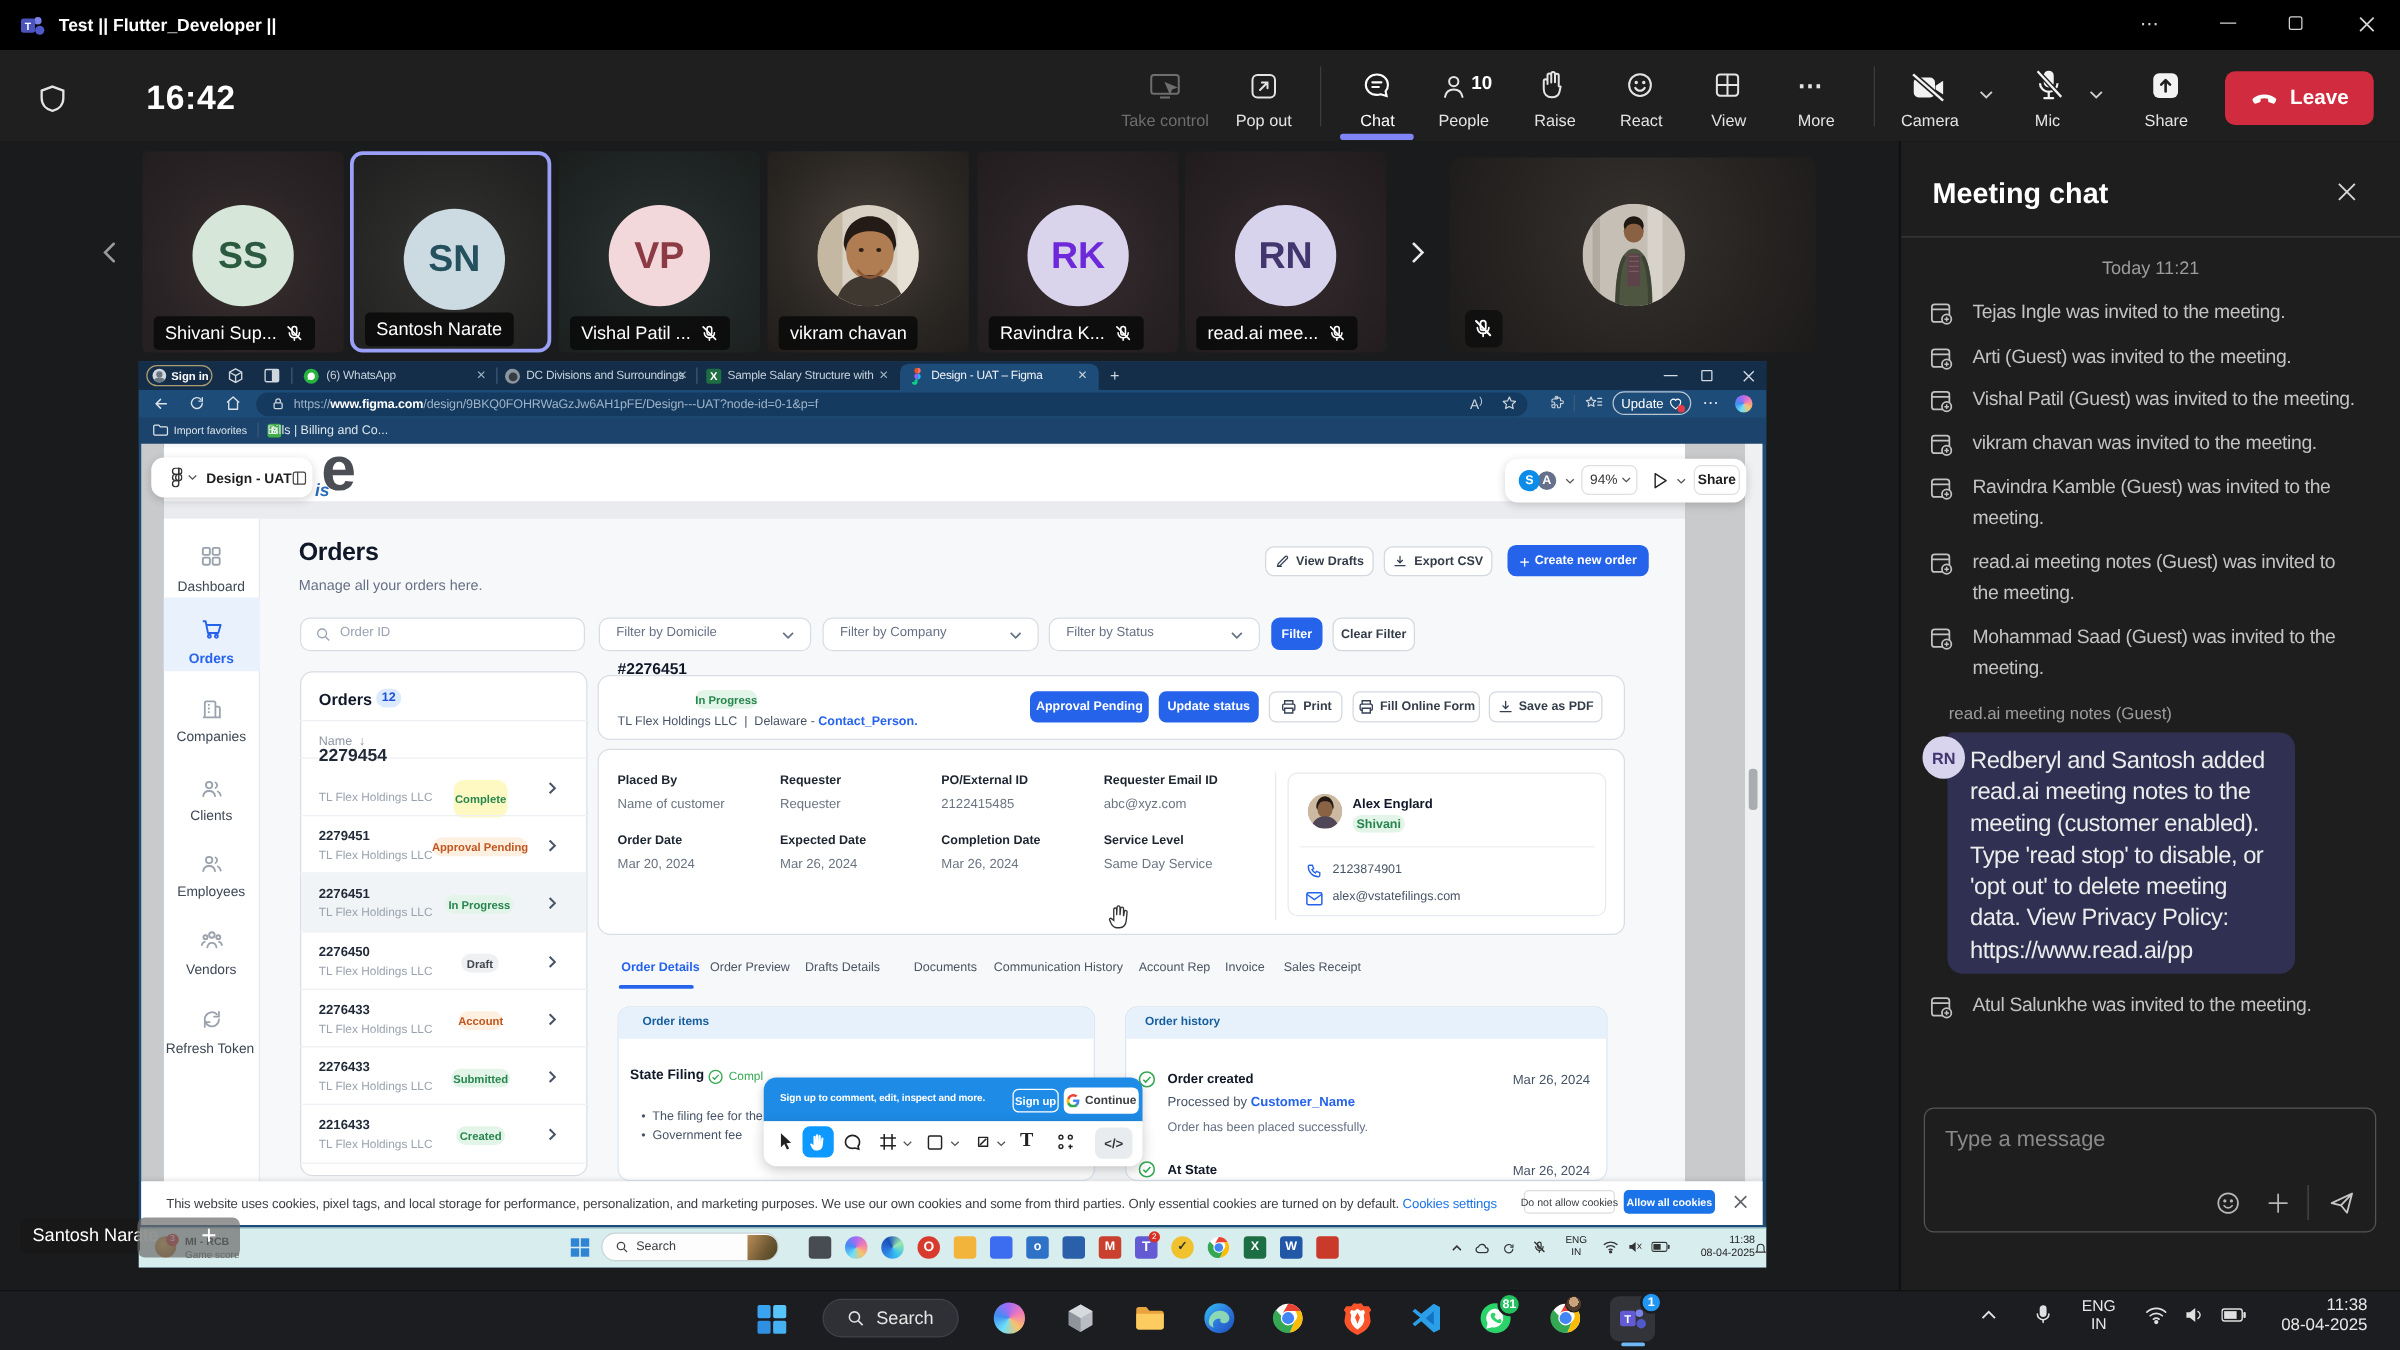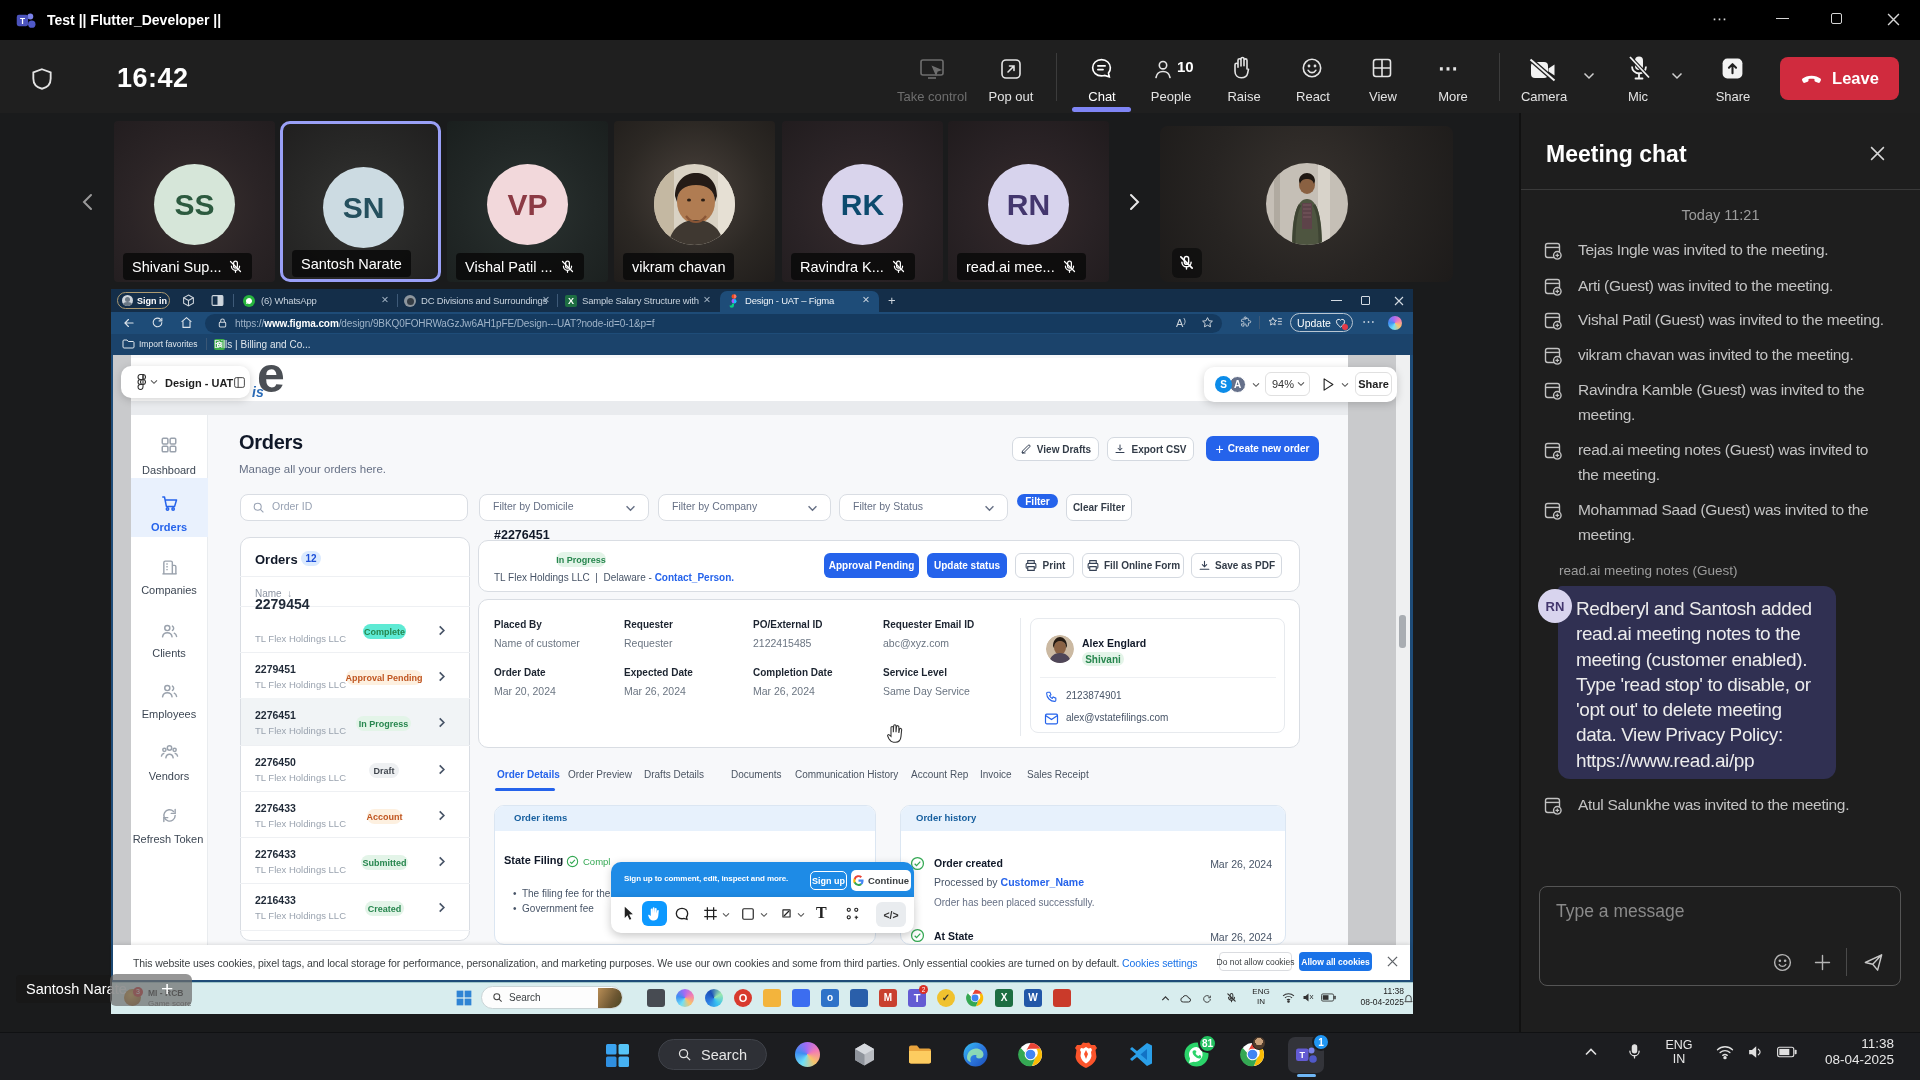--- a/index.html
+++ b/index.html
@@ -156,21 +156,21 @@
         <path d="M21 32c0-15 10-23 21-23s21 8 21 23l-2 6c0-12-8-17-19-17s-19 5-19 17z" fill="#241b16"></path>
         <path d="M14 81c3-17 14-25 28-25s25 8 28 25z" fill="#3f3831"></path>
         <path d="M32 52c3 4 6 6 10 6s7-2 10-6" fill="none" stroke="#8a5636" stroke-width="2.2"></path>
         <ellipse cx="35" cy="36" rx="2" ry="1.6" fill="#2a1d14"></ellipse>
         <ellipse cx="49" cy="36" rx="2" ry="1.6" fill="#2a1d14"></ellipse>
       </g>
     </svg>
     <div class="nlab">vikram chavan</div>
   </div>
 <div class="tile" style="left:782px;background:radial-gradient(circle at 50% 55%, #372c2e 0%, #2a2326 55%, #211c1e 100%);">
-    <div class="av" style="background:#d9d4ec;color:#0c4a6e">RK</div>
+    <div class="av" style="background:#d9d4ec;color:#6d28d9">RK</div>
     <div class="nlab">Ravindra K...<svg style="margin-left:7px" width="15" height="15" viewBox="0 0 24 24" fill="none" stroke="#fff" stroke-width="2" stroke-linecap="round">
         <rect x="9" y="3.5" width="6" height="11" rx="3"></rect>
         <path d="M5.5 11.5a6.5 6.5 0 0 0 13 0"></path>
         <path d="M12 18v3.2"></path>
         <path d="M4 4l16 16"></path>
       </svg></div>
   </div>
 <div class="tile" style="left:948px;background:radial-gradient(circle at 50% 55%, #362a2c 0%, #292225 55%, #201b1d 100%);">
     <div class="av" style="background:#d7d3ed;color:#43366e">RN</div>
     <div class="nlab">read.ai mee...<svg style="margin-left:7px" width="15" height="15" viewBox="0 0 24 24" fill="none" stroke="#fff" stroke-width="2" stroke-linecap="round">
@@ -619,31 +619,31 @@
 <div class="bx" style="left:658px;top:494px;width:173px;height:27px"></div>
 <div class="a" style="left:672px;top:500px;color:#667085;font-size:10.5px">Filter by Company</div>
 <svg class="a" style="left:807px;top:505px" width="11" height="7" viewBox="0 0 12 8" fill="none" stroke="#667085" stroke-width="1.6">
     <path d="M1.5 1.5L6 6l4.5-4.5"></path>
   </svg>
 <div class="bx" style="left:839px;top:494px;width:169px;height:27px"></div>
 <div class="a" style="left:853px;top:500px;color:#667085;font-size:10.5px">Filter by Status</div>
 <svg class="a" style="left:984px;top:505px" width="11" height="7" viewBox="0 0 12 8" fill="none" stroke="#667085" stroke-width="1.6">
     <path d="M1.5 1.5L6 6l4.5-4.5"></path>
   </svg>
-<div class="bb" style="left:1017px;top:494px;width:41px;height:14px;font-size:10px">Filter</div>
+<div class="bb" style="left:1017px;top:494px;width:41px;height:26px;font-size:10px">Filter</div>
 <div class="wb" style="left:1066px;top:494px;width:66px;height:27px;font-size:10px">Clear Filter</div>
 <div class="bx" style="left:240px;top:537px;width:230px;height:404px;border-radius:10px"></div>
 <div class="a" style="left:255px;top:552px;color:#101828;font-size:13px;font-weight:bold">Orders</div>
 <div class="a" style="left:301px;top:551px;width:20px;height:15px;background:#dbeafe;border-radius:8px;color:#1d4ed8;font-size:10px;font-weight:bold;text-align:center;line-height:15px">12</div>
 <div class="a" style="left:240px;top:576px;width:230px;height:1px;background:#eef0f3"></div>
 <div class="a" style="left:255px;top:588px;color:#8d95a3;font-size:10px">Name &nbsp;↓</div>
 <div class="a" style="left:240px;top:606px;width:230px;height:1px;background:#eef0f3"></div>
 <div class="a" style="left:255px;top:596px;color:#1f2937;font-size:14px;font-weight:bold">2279454</div>
 <div class="a" style="left:255px;top:633px;color:#9aa3af;font-size:9.5px">TL Flex Holdings LLC</div>
-<div class="badge" style="left:363px;top:624px;width:43px;height:15px;background:#5eead4;color:#27864e;border-radius:8px">Complete</div>
+<div class="badge" style="left:363px;top:624px;width:43px;height:30px;background:#fef9c3;color:#27864e;border-radius:8px">Complete</div>
 <svg class="a" style="left:438px;top:625px" width="8" height="11" viewBox="0 0 8 12" fill="none" stroke="#475467" stroke-width="1.8">
     <path d="M1.5 1.5L6 6l-4.5 4.5"></path>
   </svg>
 <div class="a" style="left:240px;top:652px;width:230px;height:1px;background:#eef0f3"></div>
 <div class="a" style="left:255px;top:663px;color:#1f2937;font-size:10.5px;font-weight:bold">2279451</div>
 <div class="a" style="left:255px;top:679px;color:#9aa3af;font-size:9.5px">TL Flex Holdings LLC</div>
 <div class="badge" style="left:346px;top:670px;width:76px;height:15px;background:#fdf0e0;color:#c05621;border-radius:8px">Approval Pending</div>
 <svg class="a" style="left:438px;top:671px" width="8" height="11" viewBox="0 0 8 12" fill="none" stroke="#475467" stroke-width="1.8">
     <path d="M1.5 1.5L6 6l-4.5 4.5"></path>
   </svg>

